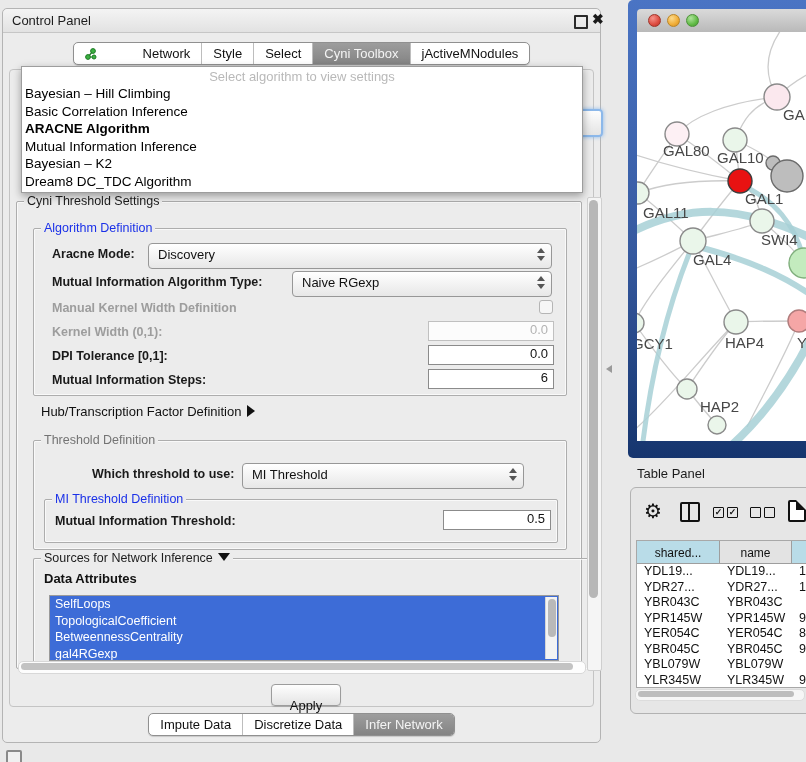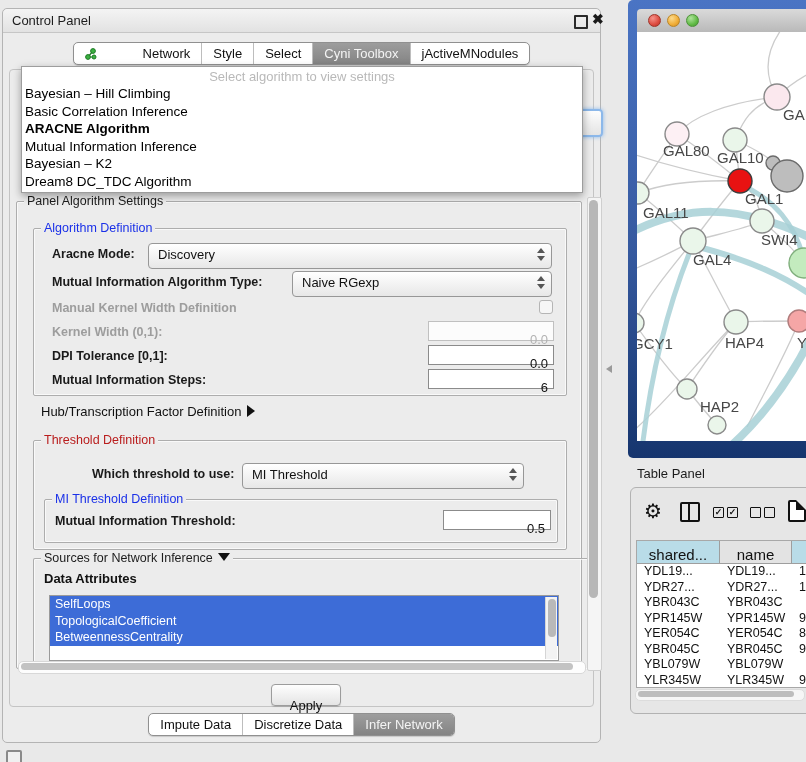--- a/index.html
+++ b/index.html
@@ -42,26 +42,26 @@
     background:#f2f2f2;z-index:5;color:#c0c0c0;font-size:13px;padding:4px 0 0 10px;box-sizing:border-box;}
   #focus-combo{left:575px;top:100px;width:21px;height:24px;border:2px solid #8cb8ea;
     box-shadow:0 0 4px #8cb8ea;border-radius:4px;background:linear-gradient(#fdfdfd,#e4e4e4);z-index:6;}
 
   
   .fs{position:absolute;border:1px solid #adadad;border-radius:2px;
     box-shadow:inset 0 0 0 1px rgba(255,255,255,.7);}
   .fs>.legend{position:absolute;top:-8px;left:7px;background:#ececec;padding:0 3px;
     font-size:12.5px;color:#1c1c1c;white-space:nowrap;}
   .legend.blue{color:#1a30e8;}
-  .legend.green{color:#b91c1c;}
+  .legend.green{color:#737373;}
 
   .rowlbl{font-size:12.5px;font-weight:bold;color:#1a1a1a;}
   .rowlbl.dis{color:#9d9d9d;}
   .field{position:absolute;background:#fff;border:1px solid #8b8b8b;font-size:13px;color:#111;
-    text-align:right;padding:10px 5px 0 0;box-sizing:border-box;height:20px;}
+    text-align:right;padding:0 5px 0 0;box-sizing:border-box;height:20px;}
   .field.dis{border-color:#c0c0c0;color:#b3b3b3;background:#fcfcfc;}
 
   .combo{position:absolute;height:26px;border:1px solid #979797;border-radius:4px;
     background:linear-gradient(#ffffff,#e7e7e7);font-size:13px;color:#111;
     padding:3px 4px 0 9px;box-sizing:border-box;}
   .spin{position:absolute;right:7px;top:4px;width:8px;height:13px;}
   .spin:before{content:"";position:absolute;left:1px;top:0;border-left:4px solid transparent;
     border-right:4px solid transparent;border-bottom:5px solid #555;}
   .spin:after{content:"";position:absolute;left:1px;bottom:0;border-left:4px solid transparent;
     border-right:4px solid transparent;border-top:5px solid #555;}
@@ -108,21 +108,21 @@
   .colicon{position:absolute;left:49px;top:6px;width:16px;height:16px;border:2px solid #111;border-radius:2px;}
   .colicon:after{content:"";position:absolute;left:6px;top:0;width:2px;height:16px;background:#111;}
   .cb{position:absolute;top:11px;width:9px;height:9px;border:1.5px solid #111;border-radius:1px;font-size:9px;
     line-height:8px;text-align:center;color:#111;font-weight:bold;}
   .doc{position:absolute;left:157px;top:4px;width:14px;height:18px;border:2px solid #111;border-radius:2px;background:#fff;}
   .doc:after{content:"";position:absolute;right:-2px;top:-2px;border:5px solid #e6e6e6;border-left-color:#111;border-bottom-color:#111;}
 
   #tp-table{position:absolute;left:5px;top:52px;width:171px;height:146px;background:#fff;border:1px solid #a8a8a8;
     border-right:none;overflow:hidden;}
   .th{position:absolute;top:0;height:23px;border-right:1px solid #9e9e9e;border-bottom:1px solid #9e9e9e;
-    font-size:15px;color:#111;text-align:center;padding-top:5px;box-sizing:border-box;}
+    font-size:12px;color:#111;text-align:center;padding-top:5px;box-sizing:border-box;}
   .th.blue{background:#b9dce8;}
   .th.gray{background:#e3e3e3;}
   .tr{position:absolute;left:0;width:171px;height:15.5px;}
   .td{position:absolute;top:0;height:15.5px;font-size:12.5px;color:#111;padding-left:7px;
     white-space:nowrap;overflow:hidden;box-sizing:border-box;}
   #tp-hscroll{position:absolute;left:4px;top:201px;width:168px;height:10px;background:#f6f6f6;border:1px solid #dcdcdc;border-radius:5px;}
   #tp-hthumb{position:absolute;left:2px;top:1px;width:156px;height:6px;background:#bdbdbd;border-radius:3px;}
 
   #corner-icon{left:6px;top:750px;width:12px;height:12px;border:2px solid #8a8a8a;border-radius:2px;background:#f0f0f0;}
   #splitter-mark{left:606px;top:365px;width:0;height:0;border-top:4px solid transparent;
@@ -182,21 +182,21 @@
           <div class="opt">Bayesian – Hill Climbing</div>
           <div class="opt">Basic Correlation Inference</div>
           <div class="opt sel">ARACNE Algorithm</div>
           <div class="opt">Mutual Information Inference</div>
           <div class="opt">Bayesian – K2</div>
           <div class="opt">Dream8 DC_TDC Algorithm</div>
         </div>
     </div>
 
     <div class="fs" style="left:13px;top:192px;width:564px;height:466px;">
-      <span class="legend">Panel Algorithm Settings</span>
+      <span class="legend">Cyni Threshold Settings</span>
 
       <div class="fs" style="left:16px;top:26px;width:532px;height:166px;">
         <span class="legend blue">Algorithm Definition</span>
 
         <span class="rowlbl abs" style="left:18px;top:18px;">Aracne Mode:</span>
         <div class="combo" style="left:114px;top:14px;width:404px;">
           <span>Discovery</span>
           <span class="spin"></span>
         </div>
 
@@ -245,20 +245,21 @@
         </span>
         <span class="abs" style="left:10px;top:12px;font-size:13px;font-weight:bold;color:#111;">Data Attributes</span>
       </div>
     </div>
 
     <div id="attr-list" class="abs">
       <div id="attr-items">
           <div class="li">SelfLoops</div>
           <div class="li">TopologicalCoefficient</div>
           <div class="li">BetweennessCentrality</div>
+          <div class="li">gal4RGexp</div>
         </div>
       <div id="attr-scroll">
           <div id="attr-thumb"></div>
         </div>
     </div>
 
     <div id="h-scroll" class="abs">
         <div id="h-thumb"></div>
       </div>
     <div id="v-scroll" class="abs">

